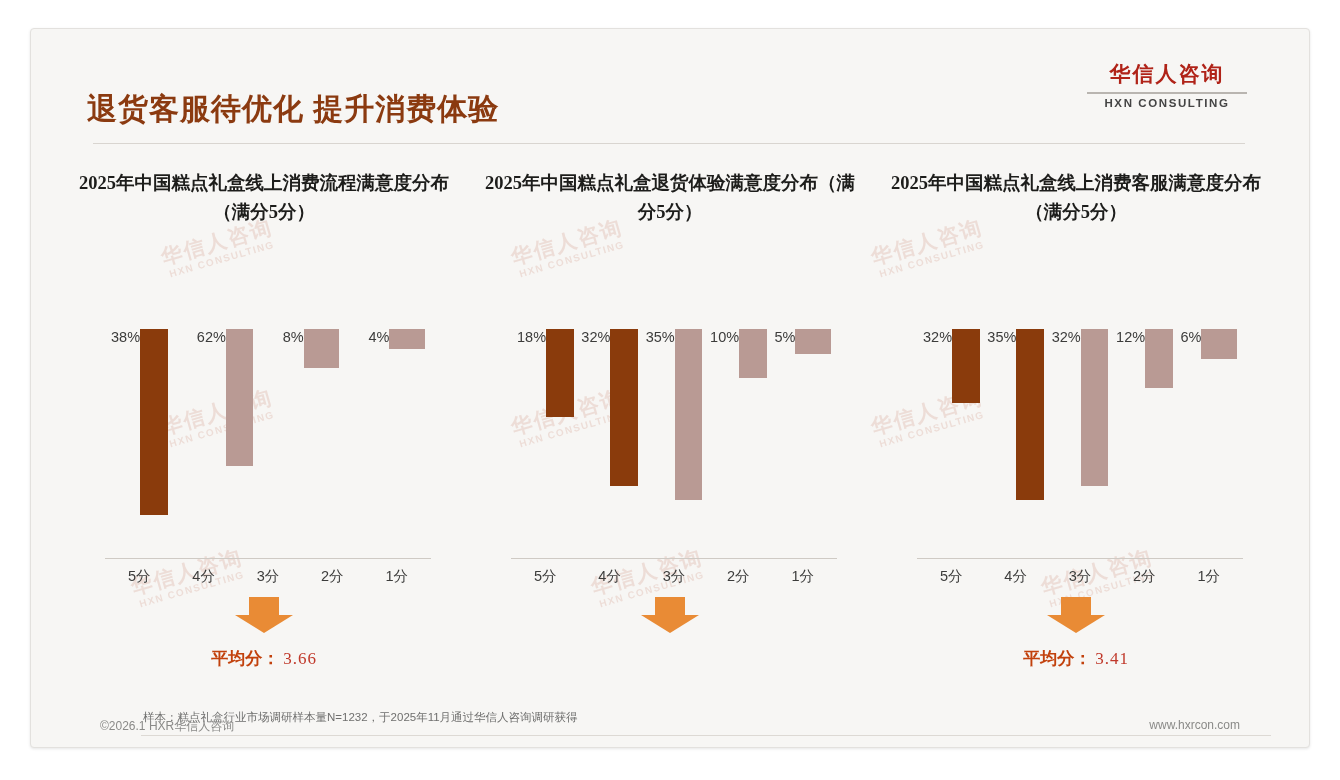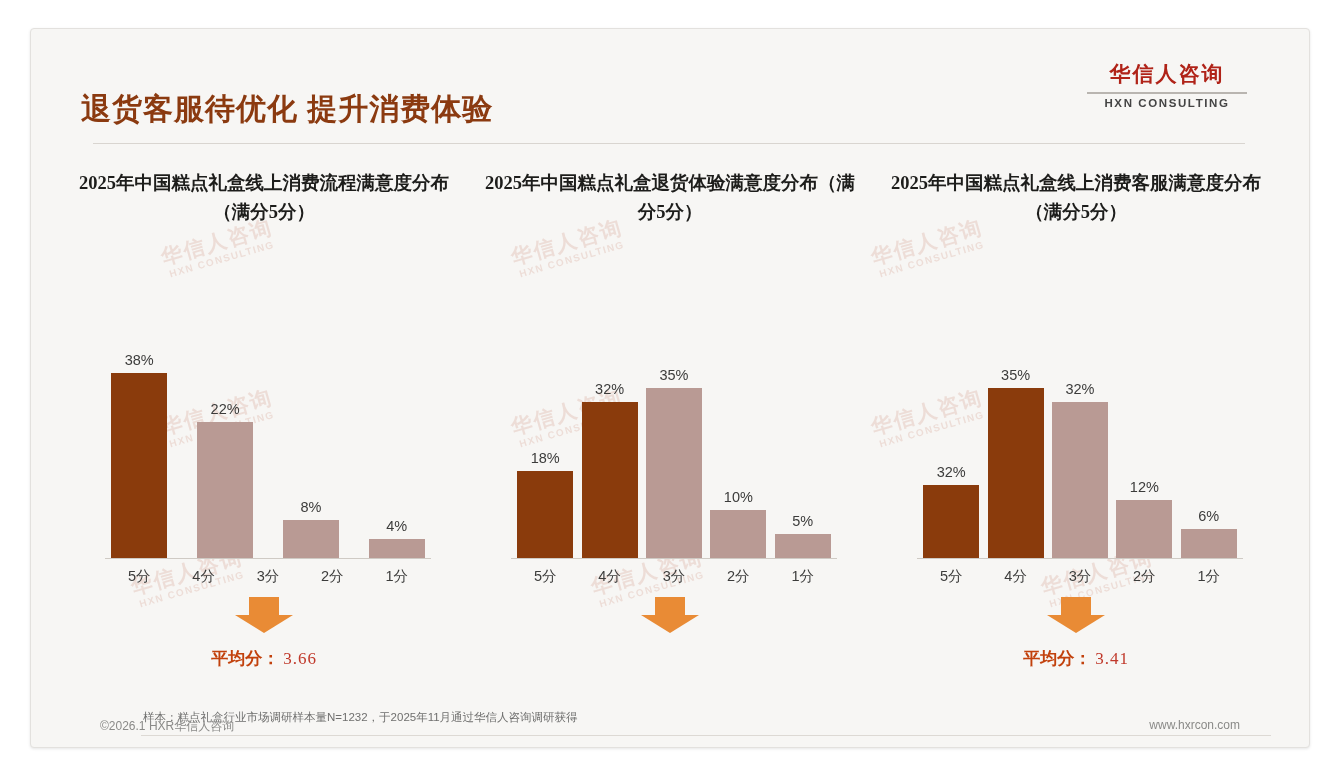--- a/index.html
+++ b/index.html
@@ -30,21 +30,21 @@
   
   .header {
     position: absolute;
     left: 0;
     top: 0;
     width: 100%;
     height: 96px;
   }
   .title {
     position: absolute;
-    left: 50px;
+    left: 56px;
     top: 60px;
     font-size: 30px;
     font-weight: bold;
     color: #8b3a10;
     letter-spacing: 1px;
     font-family: "Liberation Sans", sans-serif;
   }
   .title-rule {
     position: absolute;
     left: 62px;
@@ -120,22 +120,21 @@
     bottom: 0;
     height: 230px;
     display: flex;
     align-items: flex-end;
     justify-content: space-between;
   }
   .bar-wrap {
     width: 18%;
     position: relative;
     display: flex;
-    flex-direction: column;
-    align-items: center;
+    flex-direction: row;
     justify-content: flex-end;
     height: 100%;
   }
   .bar-value {
     font-size: 14.5px;
     color: #3c3c3b;
     margin-bottom: 5px;
     font-family: "Liberation Sans", sans-serif;
   }
   .bar {
@@ -316,21 +315,21 @@
     <div class="cols">
       <div class="col">
         <div class="col-head">2025年中国糕点礼盒线上消费流程满意度分布（满分5分）</div>
         <div class="plot">
           <div class="bars">
             <div class="bar-wrap">
               <span class="bar-value">38%</span>
               <div class="bar" style="height:186px"></div>
             </div>
             <div class="bar-wrap">
-              <span class="bar-value">22%</span>
+              <span class="bar-value">62%</span>
               <div class="bar light" style="height:137px"></div>
             </div>
             <div class="bar-wrap">
               <span class="bar-value">8%</span>
               <div class="bar light" style="height:39px"></div>
             </div>
             <div class="bar-wrap">
               <span class="bar-value">4%</span>
               <div class="bar light" style="height:20px"></div>
             </div>

